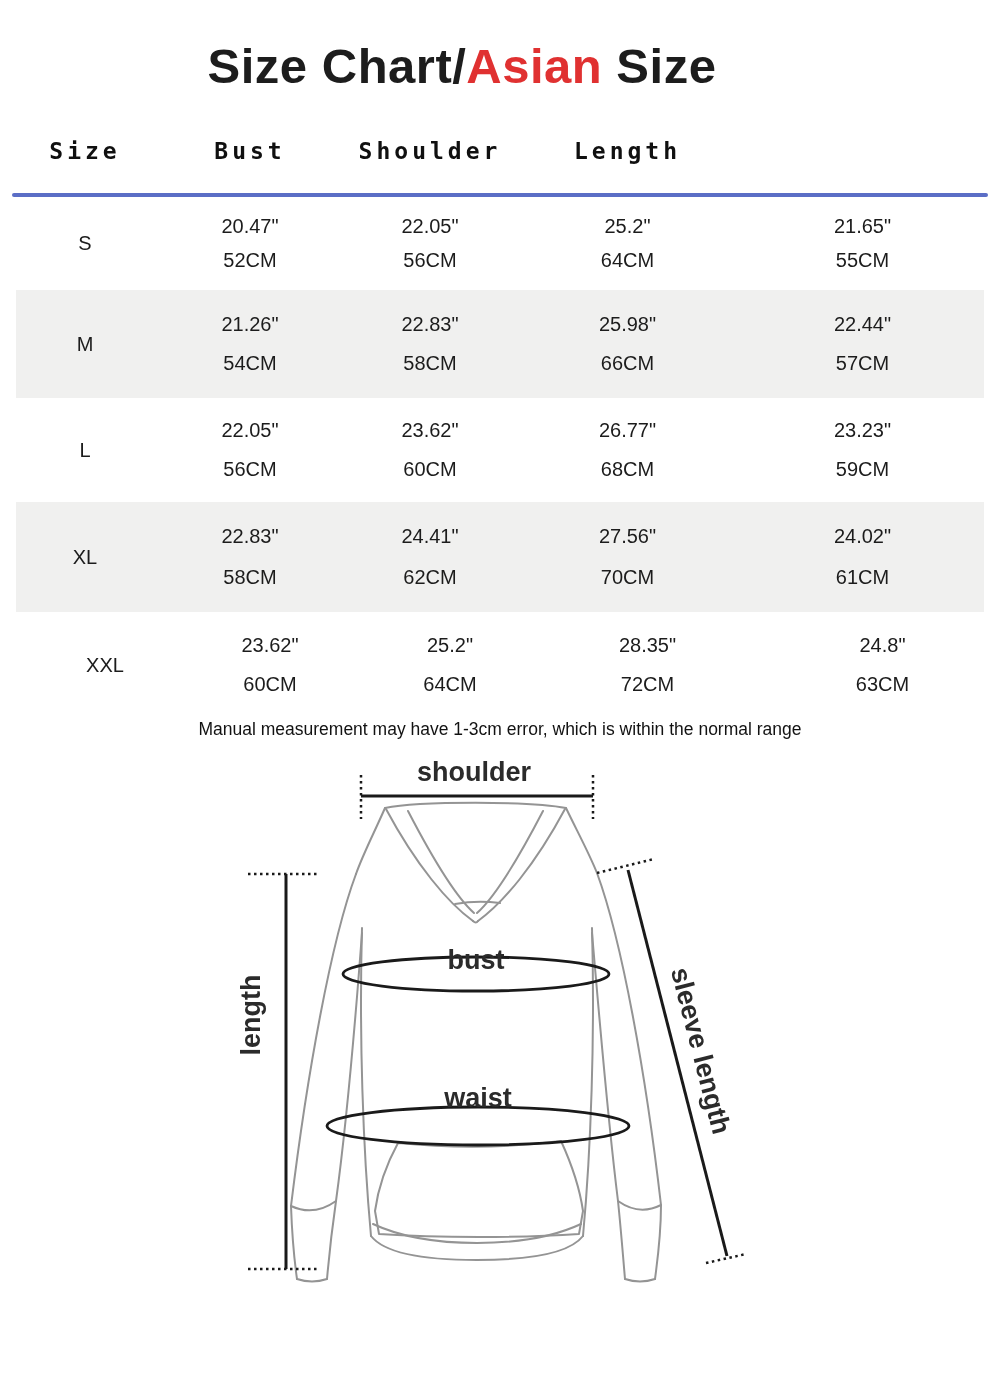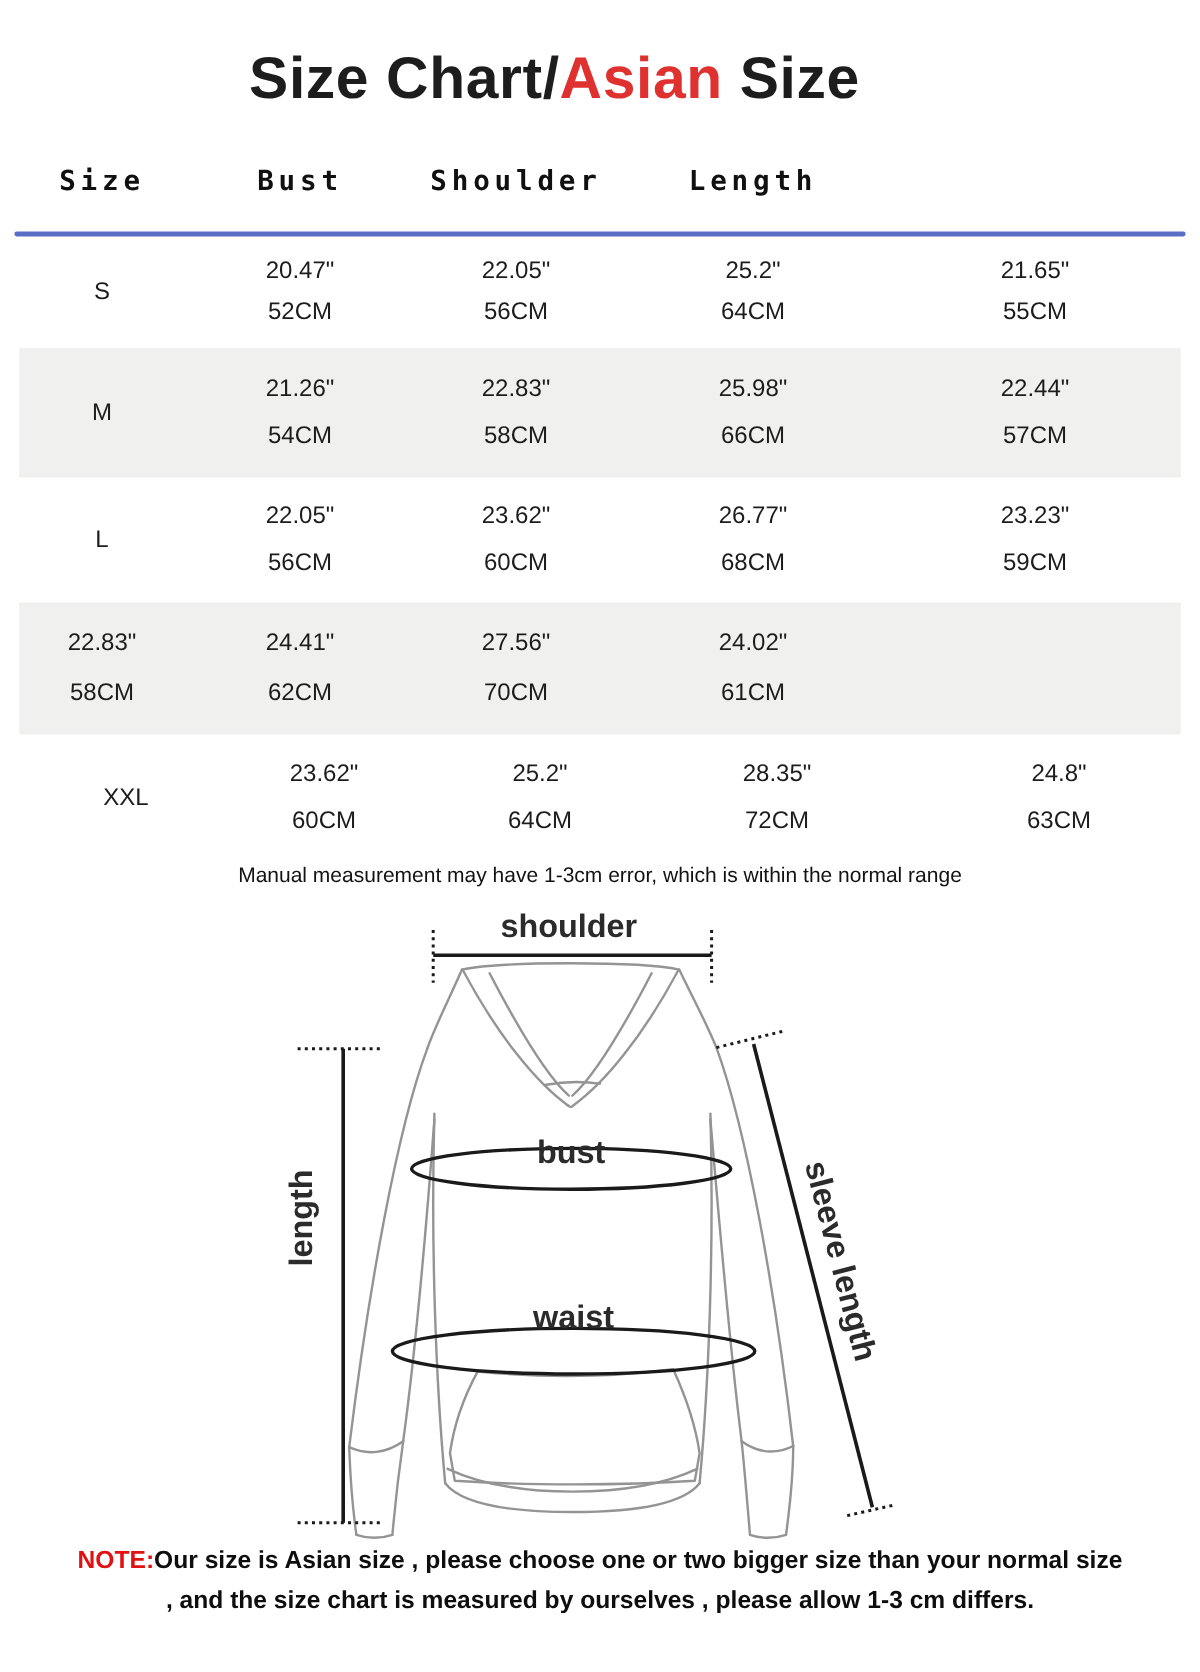--- a/index.html
+++ b/index.html
@@ -132,20 +132,21 @@
         <span>26.77"</span>
         <span>68CM</span>
       </div>
       <div class="cell">
         <span>23.23"</span>
         <span>59CM</span>
       </div>
     </div>
 
     <div class="trow grid-cols striped">
+      <div class="cell size-cell">XL</div>
       <div class="cell">
         <span>22.83"</span>
         <span>58CM</span>
       </div>
       <div class="cell">
         <span>24.41"</span>
         <span>62CM</span>
       </div>
       <div class="cell">
         <span>27.56"</span>
@@ -240,15 +241,14 @@
 
     <g text-anchor="middle">
       <text x="254" y="36">shoulder</text>
       <text x="256" y="224">bust</text>
       <text x="258" y="362">waist</text>
       <text x="40" y="270" transform="rotate(-90 40 270)">length</text>
       <text x="472" y="308" transform="rotate(75.6 472 308)">sleeve length</text>
     </g>
   </svg>
 
-  <div class="footnote"><span class="note-red">NOTE:</span><span>Our size is Asian size , please choose one or two bigger size than your normal size , and the size chart is measured by ourselves , please allow 1-3 cm differs.</span></div>
 
 </div>
 
 </body></html>

